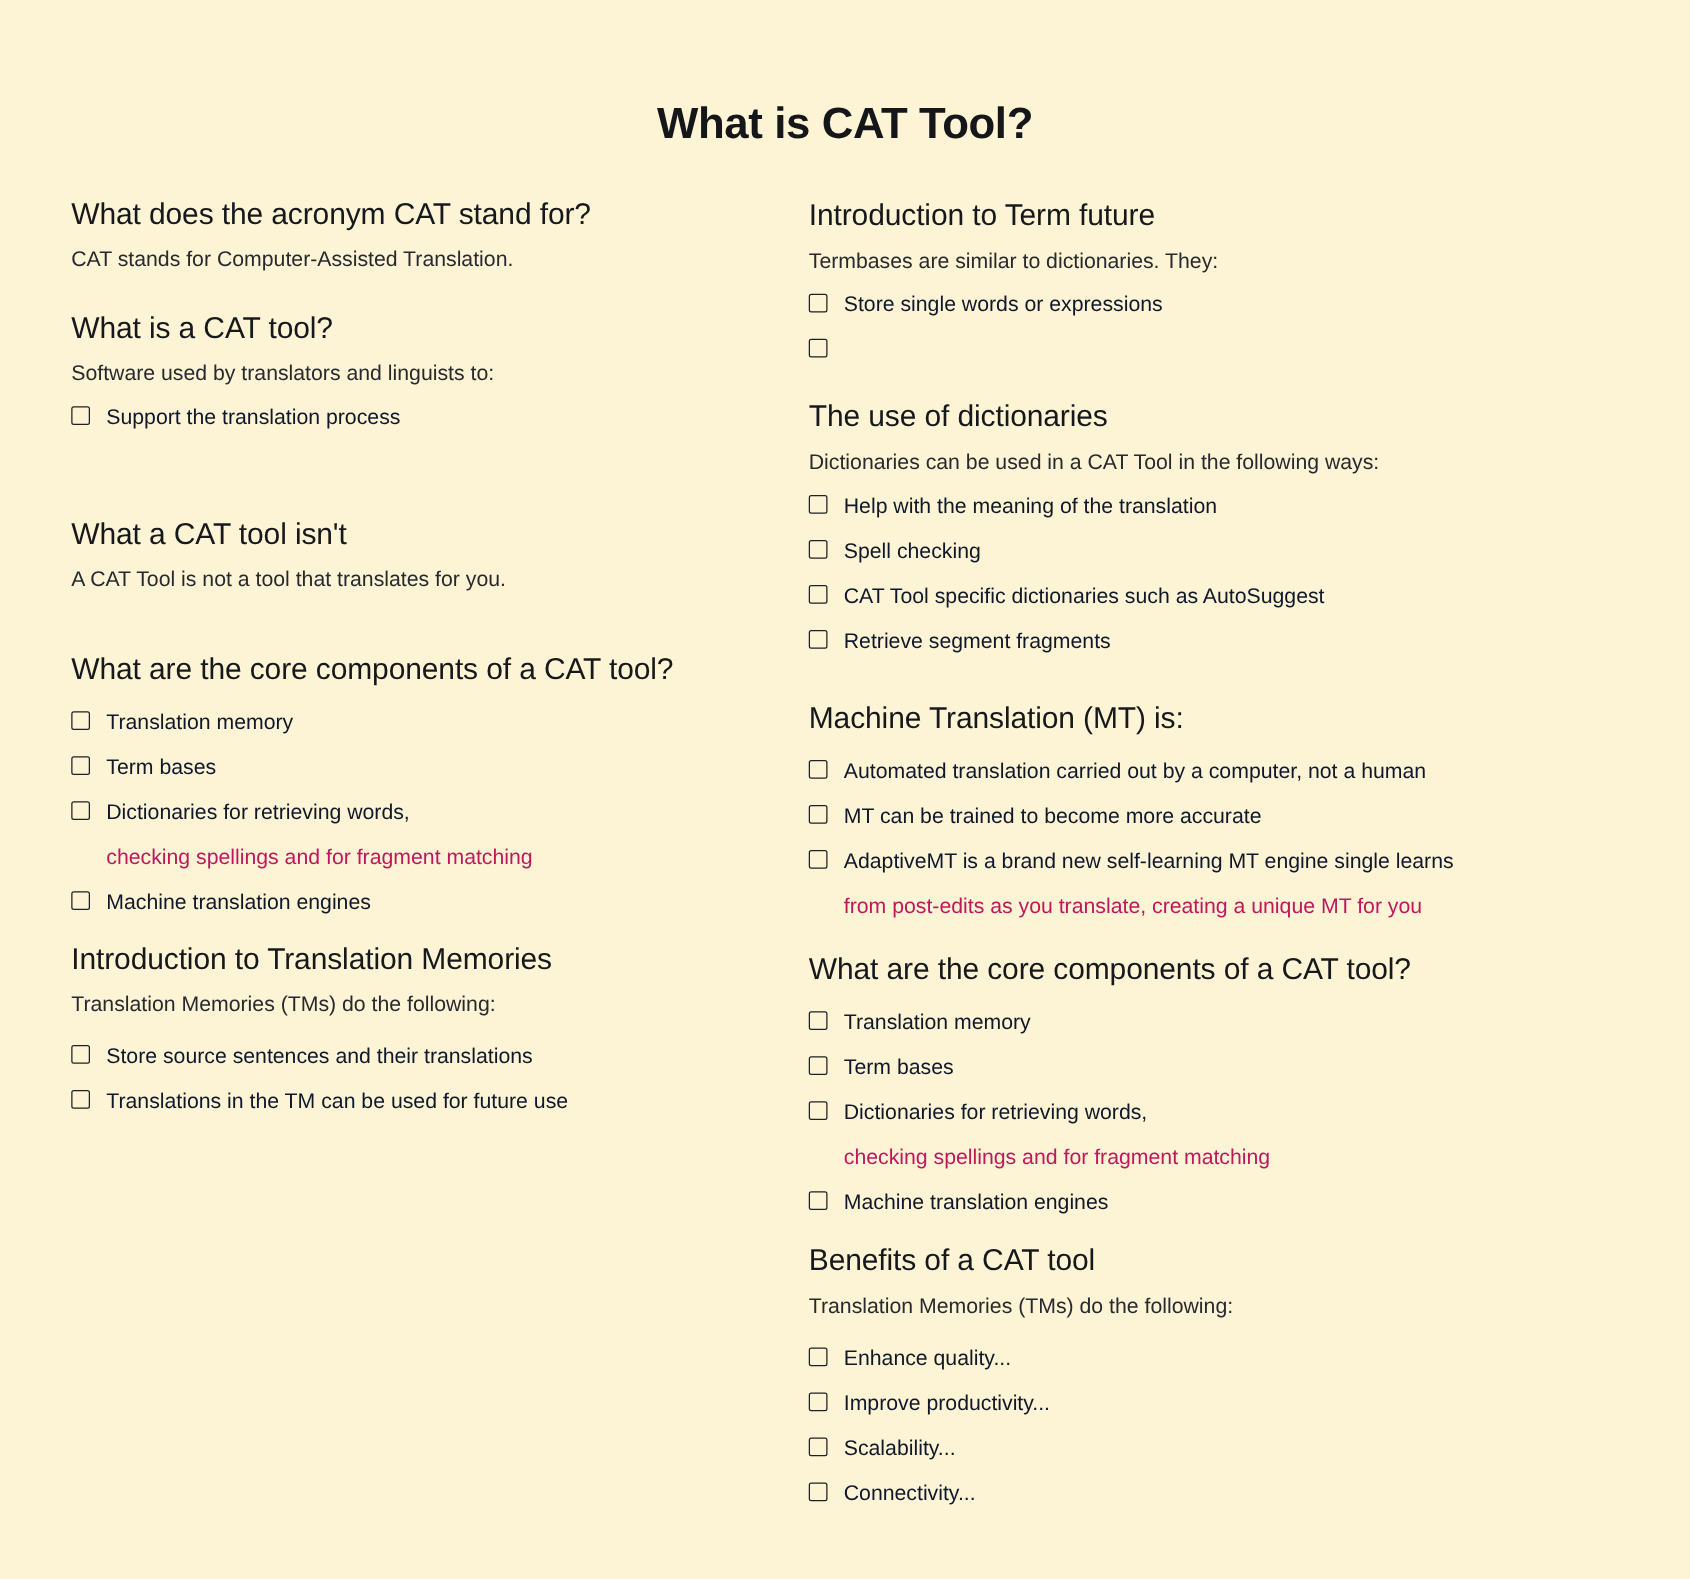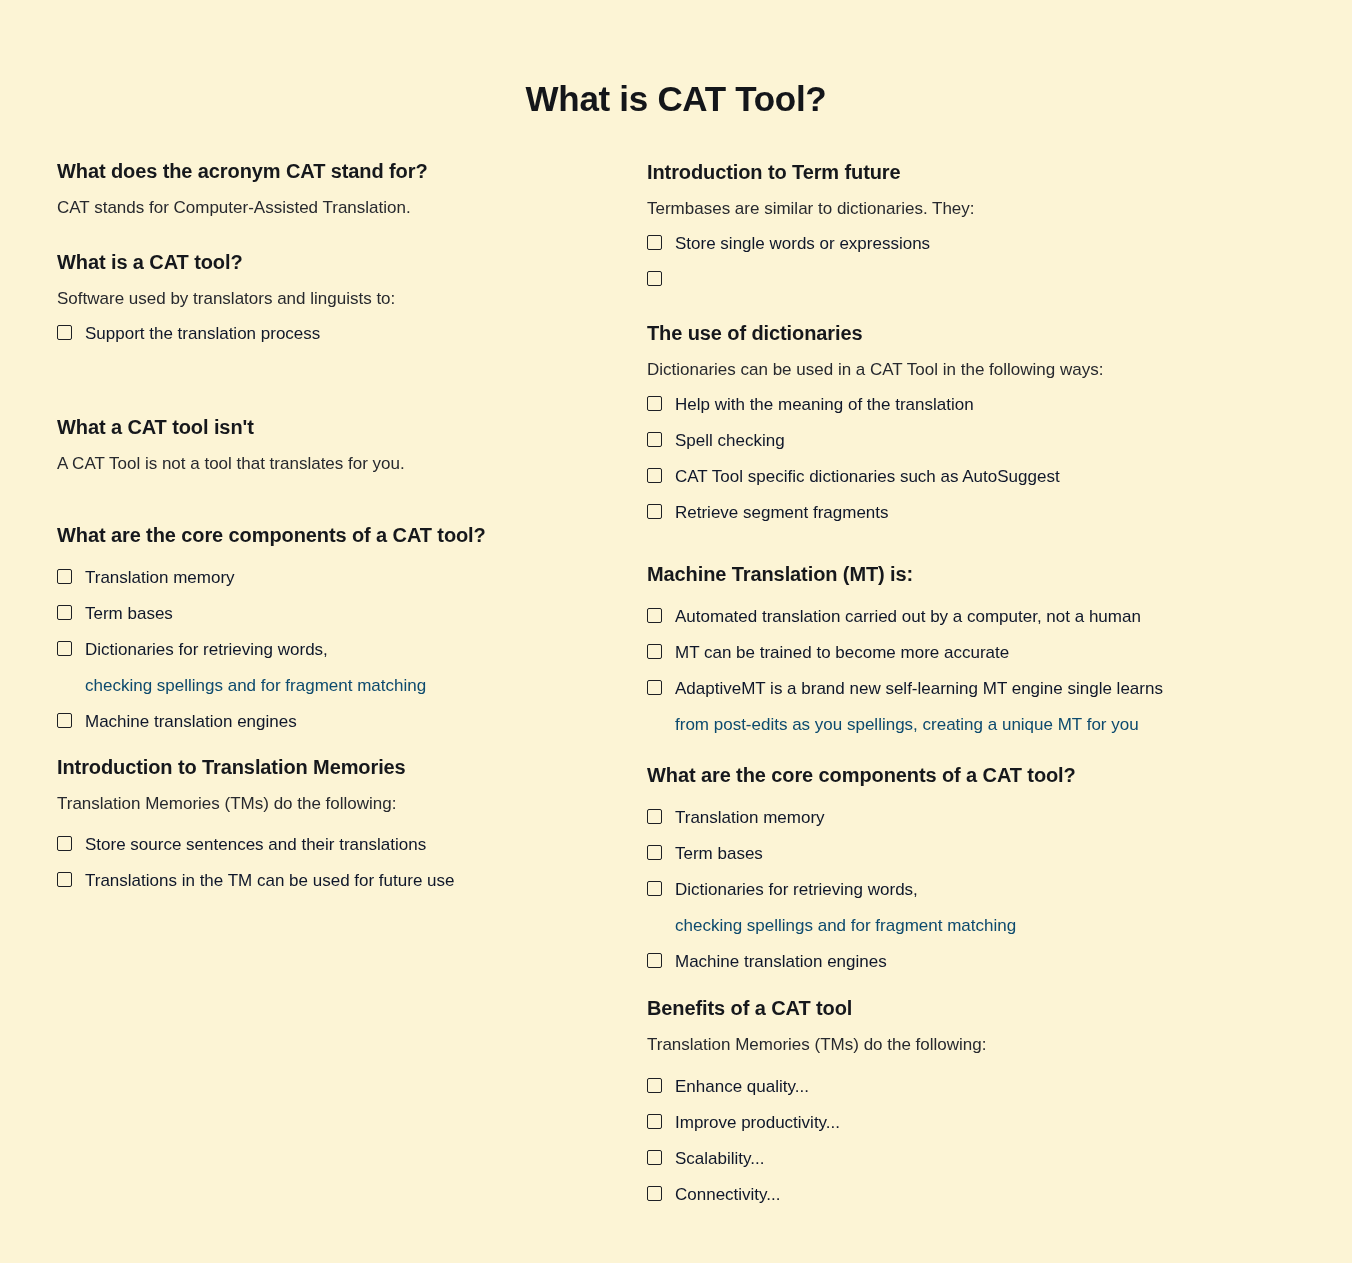--- a/index.html
+++ b/index.html
@@ -30,22 +30,22 @@
     top: 0;
   }
   .col-left  { left: 57px;  width: 585px; }
   .col-right { left: 647px; width: 705px; }
   .section {
     position: absolute;
     left: 0;
     width: 100%;
   }
   .h2 {
-    font-size: 20px;
-    font-weight: 700;
+    font-size: 24px;
+    font-weight: 400;
     line-height: 23px;
     letter-spacing: -0.1px;
     color: #16181C;
     margin: 0 0 14px 0;
   }
   .section.no-intro .h2 { margin-bottom: 20px; }
   .intro {
     font-size: 17px;
     line-height: 22px;
     color: #27292E;
@@ -69,21 +69,21 @@
   }
   .check-label {
     font-size: 17px;
     line-height: 22px;
     color: #0f172a;
     margin-left: 13px;
   }
   .check-cont {
     font-size: 17px;
     line-height: 22px;
-    color: #0c4a6e;
+    color: #be185d;
     margin-left: 28px;
     margin-top: 14px;
   }
 </style>
 </head>
 <body style="background: rgb(252, 244, 213);">
 
 <h1 class="page-title">What is CAT Tool?</h1>
 
 <div class="col col-left">
@@ -216,21 +216,21 @@
       <div class="check-row">
         <span class="checkbox"></span>
         <span class="check-label">MT can be trained to become more accurate</span>
       </div>
     </div>
     <div class="check-item">
       <div class="check-row">
         <span class="checkbox"></span>
         <span class="check-label">AdaptiveMT is a brand new self-learning MT engine single learns</span>
       </div>
-      <div class="check-cont">from post-edits as you spellings, creating a unique MT for you</div>
+      <div class="check-cont">from post-edits as you translate, creating a unique MT for you</div>
     </div>
   </div>
 
   <div class="section no-intro" style="top:764px">
     <h2 class="h2">What are the core components of a CAT tool?</h2>
     <div class="check-item">
       <div class="check-row">
         <span class="checkbox"></span>
         <span class="check-label">Translation memory</span>
       </div>

